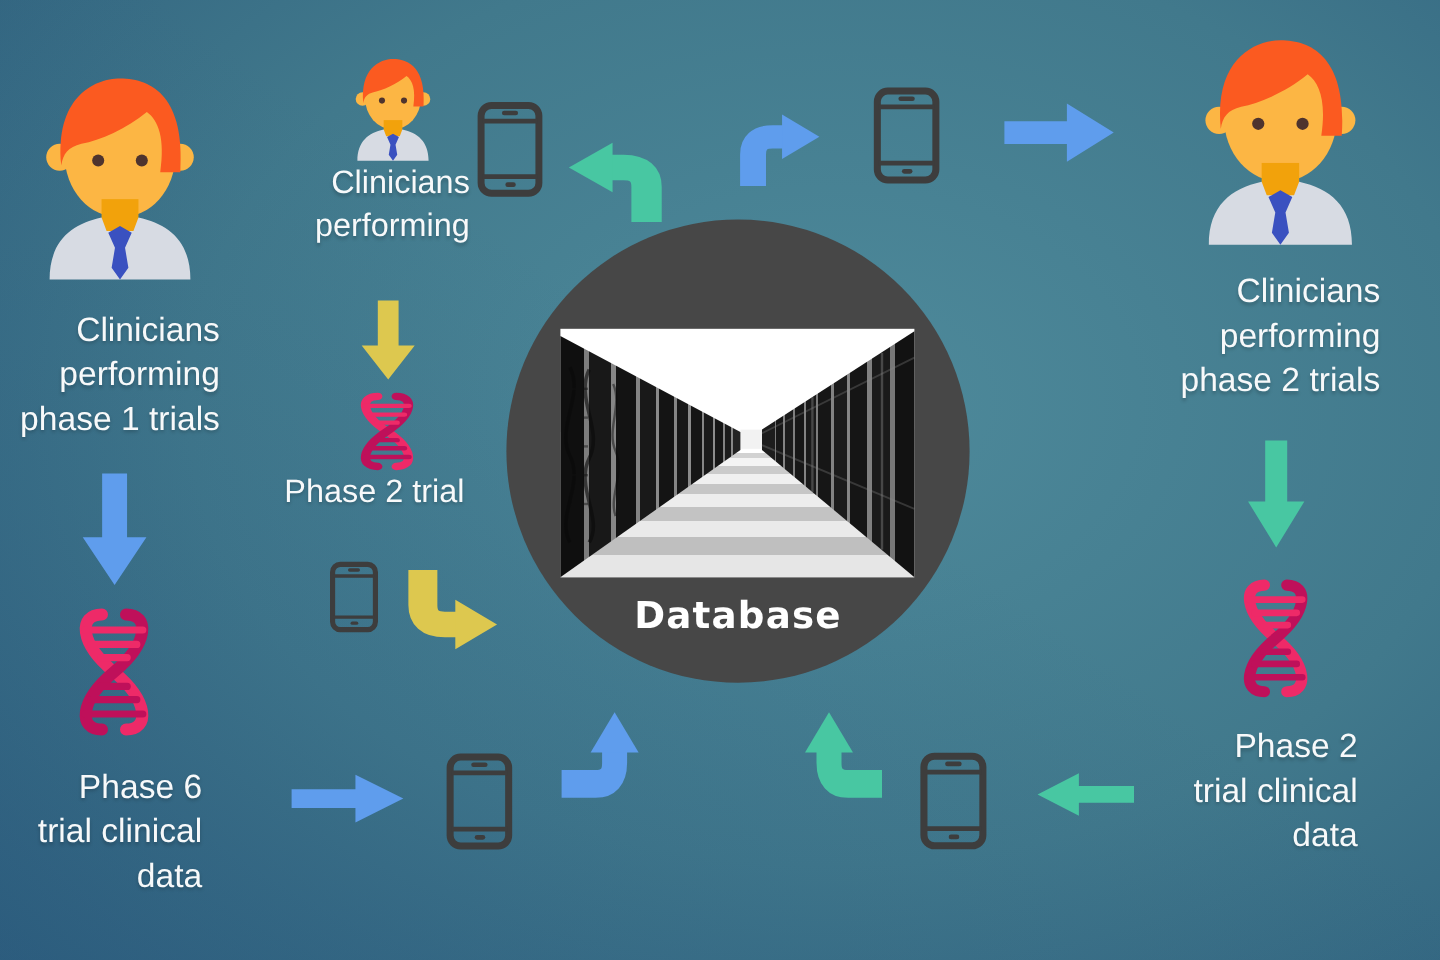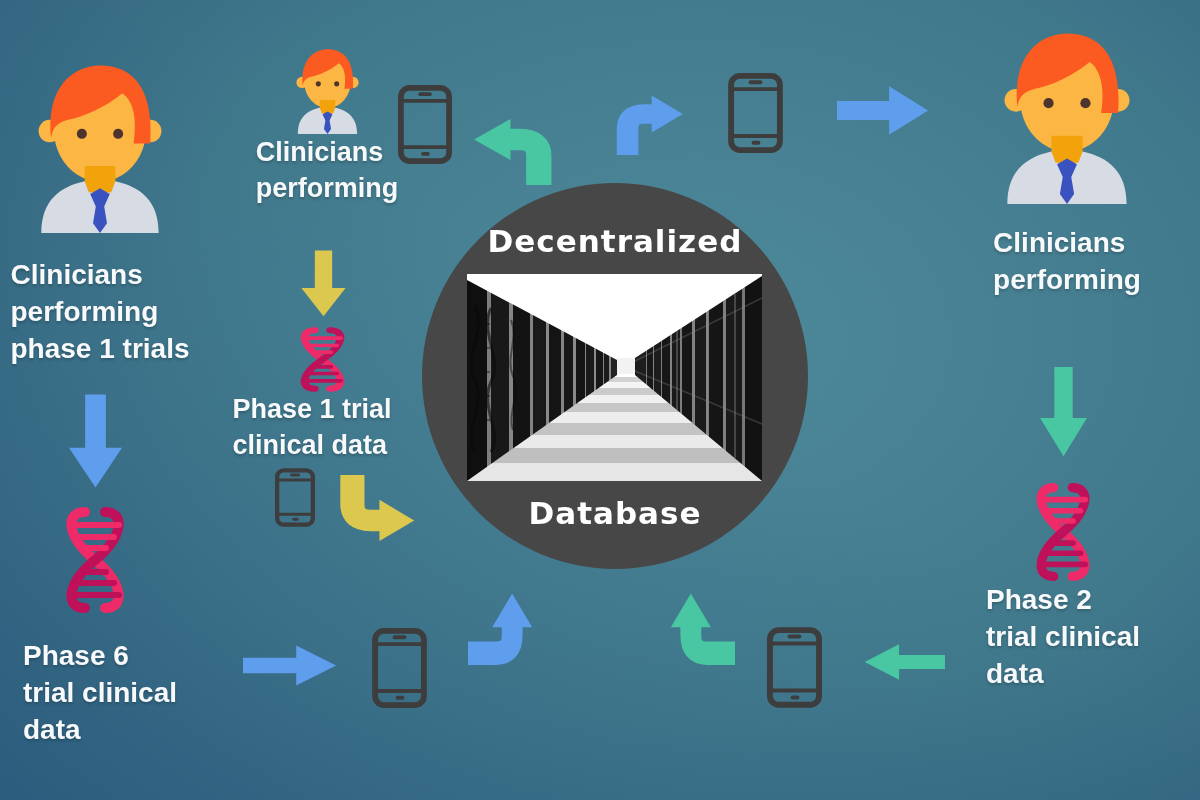--- a/index.html
+++ b/index.html
@@ -11,22 +11,22 @@
       radial-gradient(ellipse 980px 700px at 58% 42%,
         var(--bg-center,#4e8a9b) 0%,
         var(--bg-mid,#41798c) 55%,
         var(--bg-edge,#2e5f7d) 100%);
   }
   .abs{position:absolute;display:block;}
   svg.abs{overflow:visible;}
 
   
   .lbl{
-    position:absolute;transform:translateX(-50%);text-align:left;
-    color:var(--label-text,#f7f9fa);font-weight:bold;
+    position:absolute;transform:translateX(-50%);text-align:right;
+    color:var(--label-text,#f7f9fa);font-weight:normal;
     text-shadow:0 2px 3px rgba(0,0,0,.22);white-space:nowrap;
   }
   .lbl-lg{font-size:28px;line-height:37px;}
   .lbl-md{font-size:27px;line-height:36px;}
 
   
   .circle{
     position:absolute;left:422px;top:183px;width:386px;height:386px;
     border-radius:50%;background:var(--circle-fill,#474747);
   }
@@ -149,22 +149,21 @@
 
   <svg class="abs c-yellow" style="left:290px;top:259px;width:67px;height:50px;transform:rotate(90deg)" viewBox="0 0 100 52" preserveAspectRatio="none">
       <use href="#g-arrow"></use>
     </svg>
 
   <svg class="abs" style="left:292px;top:326px;width:61px;height:67px" viewBox="0 0 80 110" preserveAspectRatio="none">
       <use href="#g-dna"></use>
     </svg>
 
   <div class="lbl lbl-md" style="left:312px;top:391px">
-    <div>Phase 1 trial</div>
-    <div>clinical data</div>
+    <div>Phase 2 trial</div>
   </div>
 
   <svg class="abs" style="left:275px;top:468px;width:40px;height:59px" viewBox="0 0 56 82">
       <use href="#g-phone"></use>
     </svg>
 
   <svg class="abs c-yellow" style="left:335px;top:475px;width:85px;height:72px;transform:rotate(180deg)" viewBox="0 0 88 84" preserveAspectRatio="none">
       <use href="#g-elbow"></use>
     </svg>
 
@@ -182,21 +181,20 @@
 
   <svg class="abs" style="left:728px;top:73px;width:55px;height:80px" viewBox="0 0 56 82">
       <use href="#g-phone"></use>
     </svg>
 
   <svg class="abs c-blue" style="left:837px;top:83px;width:93px;height:55px" viewBox="0 0 100 52" preserveAspectRatio="none">
       <use href="#g-arrow"></use>
     </svg>
 
   <div class="circle">
-    <div class="title" style="top:40px">Decentralized</div>
 
     <svg class="abs" style="left:45px;top:91px;width:295px;height:207px" viewBox="0 0 295 207">
       <defs>
         <linearGradient id="lgLeft" gradientUnits="userSpaceOnUse" x1="0" y1="0" x2="150" y2="0">
           <stop offset="0" stop-color="#0f0f0f"></stop>
             <stop offset=".13" stop-color="#0f0f0f"></stop>
           <stop offset=".13" stop-color="#7d7d7d"></stop>
             <stop offset=".16" stop-color="#7d7d7d"></stop>
           <stop offset=".16" stop-color="#181818"></stop>
             <stop offset=".28" stop-color="#181818"></stop>
@@ -345,29 +343,30 @@
       <use href="#g-arrow"></use>
     </svg>
 
   <svg class="abs" style="left:996px;top:25px;width:142px;height:179px" viewBox="0 0 100 126">
       <use href="#g-person"></use>
     </svg>
 
   <div class="lbl lbl-lg" style="left:1067px;top:224px">
     <div>Clinicians</div>
     <div>performing</div>
+    <div>phase 2 trials</div>
   </div>
 
   <svg class="abs c-green" style="left:1018px;top:386px;width:91px;height:53px;transform:rotate(90deg)" viewBox="0 0 100 52" preserveAspectRatio="none">
       <use href="#g-arrow"></use>
     </svg>
 
   <svg class="abs" style="left:1026px;top:481px;width:74px;height:102px" viewBox="0 0 80 110">
       <use href="#g-dna"></use>
     </svg>
 
-  <div class="lbl lbl-lg" style="left:1063px;top:581px">
+  <div class="lbl lbl-lg" style="left:1063px;top:603px">
     <div>Phase 2</div>
     <div>trial clinical</div>
     <div>data</div>
   </div>
 
 </div>
 
 </body></html>

